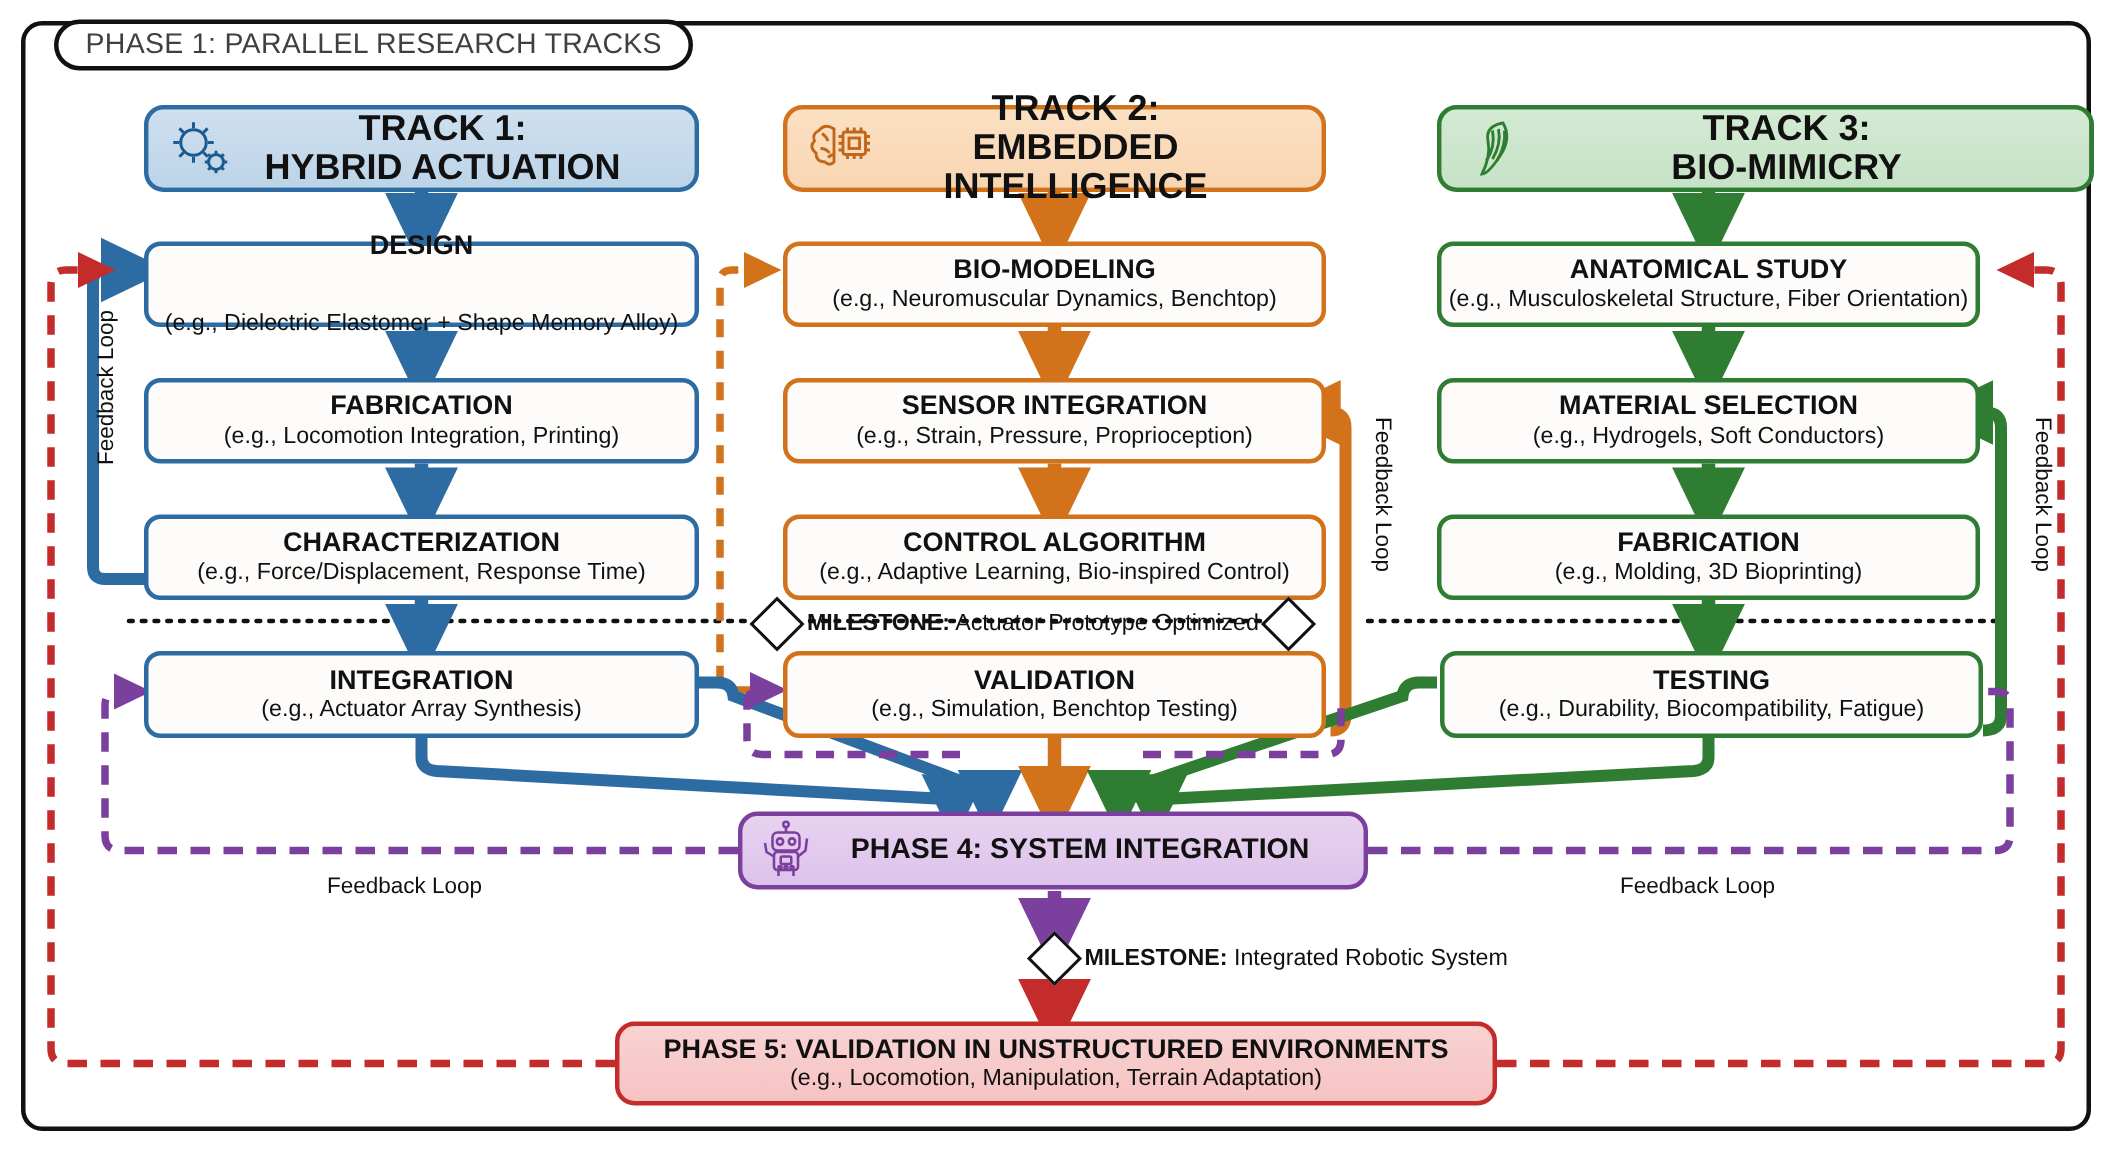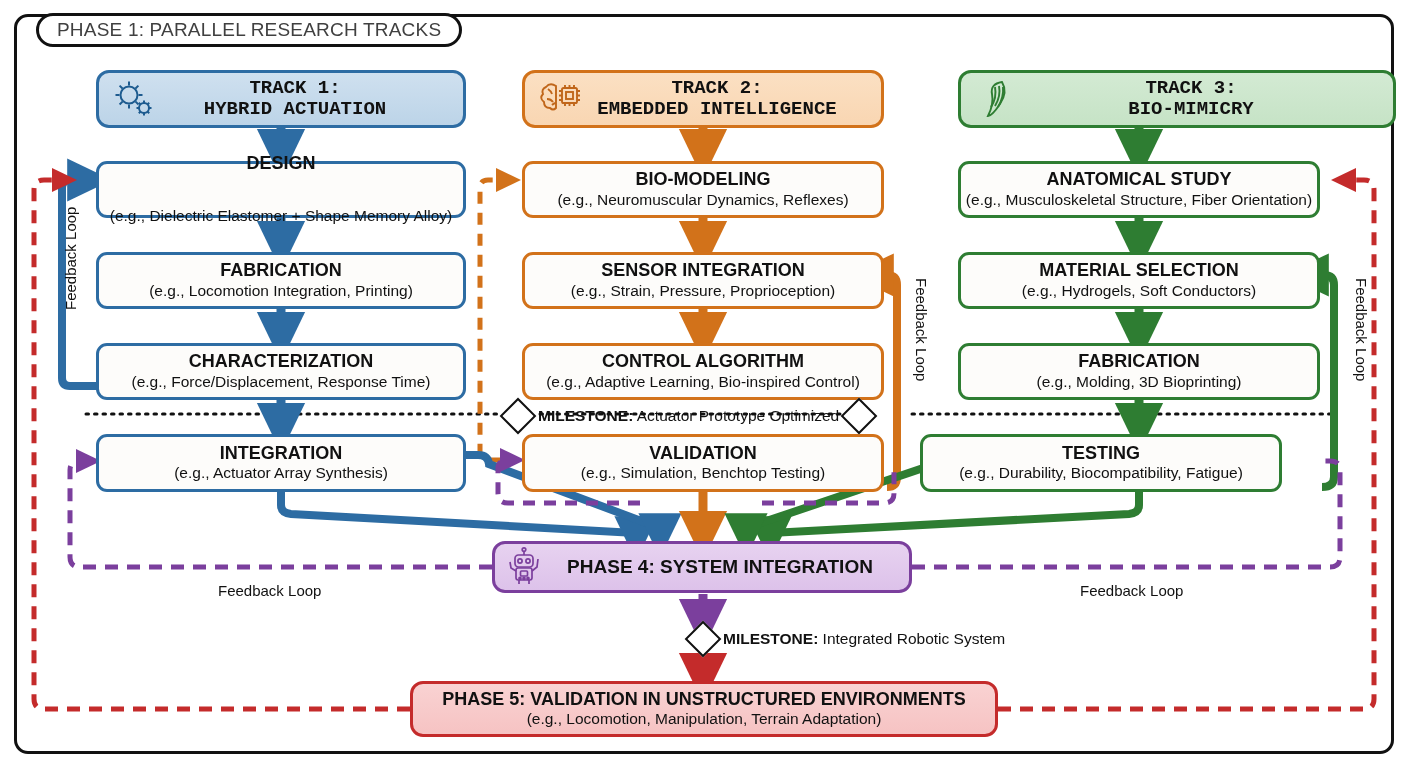--- a/index.html
+++ b/index.html
@@ -15,22 +15,22 @@
     font-size:19px;font-weight:normal;color:#404040;letter-spacing:.2px;z-index:30;box-sizing:border-box;}
 
   
   svg.edges{position:absolute;left:0;top:0;width:1408px;height:768px;z-index:5;}
 
   
   .track-head{position:absolute;height:58px;border-radius:13px;box-sizing:border-box;
     display:flex;align-items:center;justify-content:center;z-index:12;}
   .track-head .ticon{position:absolute;left:12px;top:50%;transform:translateY(-50%);
     width:46px;height:46px;display:flex;align-items:center;justify-content:center;}
-  .track-head .ttext{text-align:center;font-weight:bold;font-size:19px;line-height:1.08;color:#111;
-    padding-left:34px;padding-right:6px;font-family:Liberation Mono, monospace;}
+  .track-head .ttext{text-align:center;font-weight:bold;font-size:24px;line-height:1.08;color:#111;
+    padding-left:34px;padding-right:6px;}
   #track1-head{left:96px;top:70px;width:370px;border:3px solid #2d6ca3;
     background:linear-gradient(180deg,#cfe0ef 0%,#bcd4e8 100%);}
   #track2-head{left:522px;top:70px;width:362px;border:3px solid #d2721a;
     background:linear-gradient(180deg,#fbe0c3 0%,#f9d6b2 100%);}
   #track3-head{left:958px;top:70px;width:438px;border:3px solid #2e7d32;
     background:linear-gradient(180deg,#d3ead3 0%,#c6e3c6 100%);}
 
   
   .step{position:absolute;border-radius:11px;box-sizing:border-box;background:#fdfcfa;
     display:flex;flex-direction:column;align-items:center;justify-content:center;z-index:12;}
@@ -207,21 +207,21 @@
     <span class="t">CHARACTERIZATION</span>
     <span class="s">(e.g., Force/Displacement, Response Time)</span>
   </div>
   <div class="step blue" id="t1s4" style="left:96px;top:434px;width:370px;height:58px;">
     <span class="t">INTEGRATION</span>
     <span class="s">(e.g., Actuator Array Synthesis)</span>
   </div>
 
   <div class="step orange" id="t2s1" style="left:522px;top:161px;width:362px;height:57px;">
     <span class="t">BIO-MODELING</span>
-    <span class="s">(e.g., Neuromuscular Dynamics, Reflexes)</span>
+    <span class="s">(e.g., Neuromuscular Dynamics, Benchtop)</span>
   </div>
   <div class="step orange" id="t2s2" style="left:522px;top:252px;width:362px;height:57px;">
     <span class="t">SENSOR INTEGRATION</span>
     <span class="s">(e.g., Strain, Pressure, Proprioception)</span>
   </div>
   <div class="step orange" id="t2s3" style="left:522px;top:343px;width:362px;height:57px;">
     <span class="t">CONTROL ALGORITHM</span>
     <span class="s">(e.g., Adaptive Learning, Bio-inspired Control)</span>
   </div>
   <div class="step orange" id="t2s4" style="left:522px;top:434px;width:362px;height:58px;">
@@ -234,21 +234,21 @@
     <span class="s">(e.g., Musculoskeletal Structure, Fiber Orientation)</span>
   </div>
   <div class="step green" id="t3s2" style="left:958px;top:252px;width:362px;height:57px;">
     <span class="t">MATERIAL SELECTION</span>
     <span class="s">(e.g., Hydrogels, Soft Conductors)</span>
   </div>
   <div class="step green" id="t3s3" style="left:958px;top:343px;width:362px;height:57px;">
     <span class="t">FABRICATION</span>
     <span class="s">(e.g., Molding, 3D Bioprinting)</span>
   </div>
-  <div class="step green" id="t3s4" style="left:920px;top:434px;width:362px;height:58px;">
+  <div class="step green" id="t3s4" style="left:960px;top:434px;width:362px;height:58px;">
     <span class="t">TESTING</span>
     <span class="s">(e.g., Durability, Biocompatibility, Fatigue)</span>
   </div>
 
   <div class="ms" id="ms1" style="left:505px;top:403px;">
     <span class="dia"></span>
     <span class="mtxt"><b>MILESTONE:</b><span> Actuator Prototype Optimized</span></span>
     <span class="dia"></span>
   </div>
 

